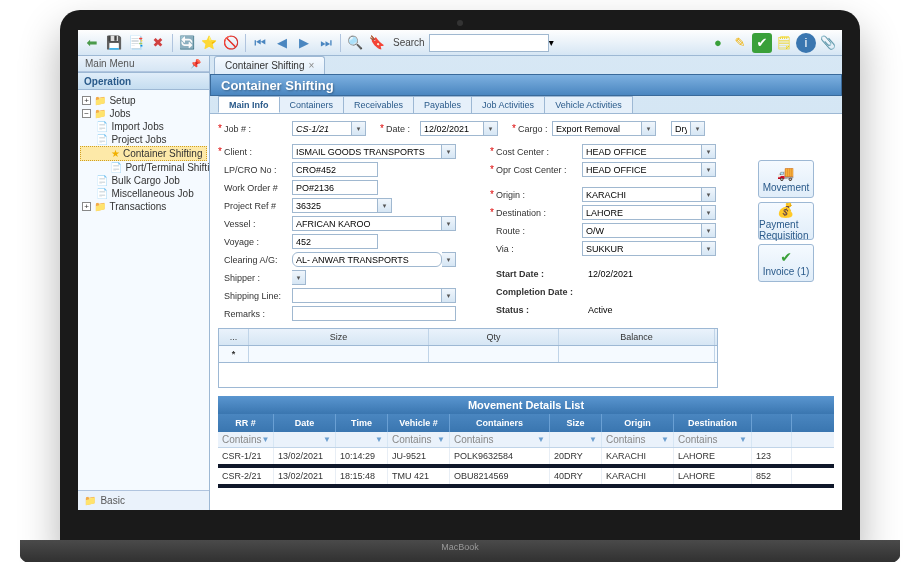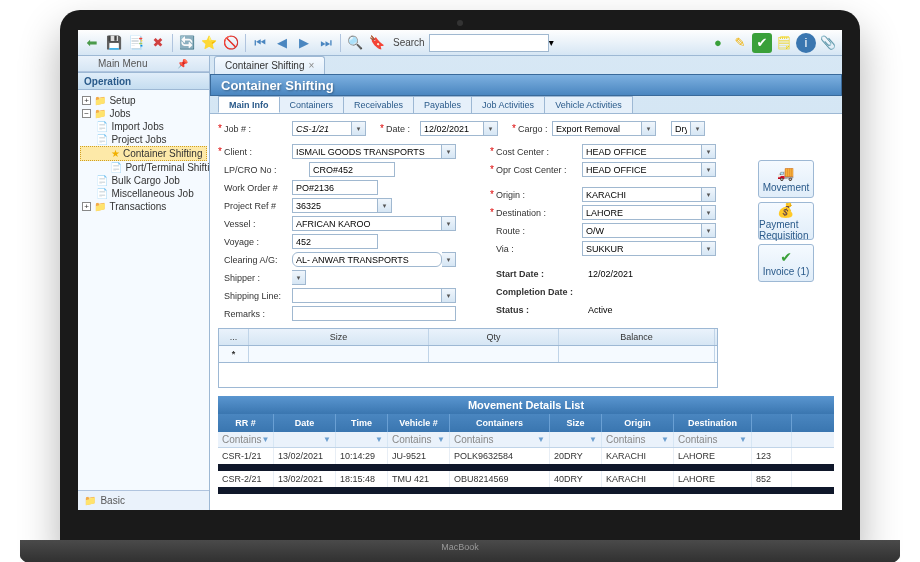--- a/index.html
+++ b/index.html
@@ -10,21 +10,21 @@
 .laptop-base{position:absolute;bottom:-18px;left:50%;transform:translateX(-50%);width:880px;height:28px;background:linear-gradient(#4a4a4a,#2a2a2a);border-radius:0 0 40px 40px/0 0 12px 12px}
 .laptop-base::after{content:"MacBook";position:absolute;top:2px;left:50%;transform:translateX(-50%);color:#999;font-size:9px}
 .toolbar{height:26px;background:linear-gradient(#fefefe,#d6e6f4);border-bottom:1px solid #9db8d4;display:flex;align-items:center;padding:0 4px;gap:2px}
 .tbtn{width:20px;height:20px;border-radius:3px;display:flex;align-items:center;justify-content:center;cursor:pointer;font-size:13px}
 .tsep{width:1px;height:18px;background:#b0c4de;margin:0 2px}
 .search-box{display:flex;align-items:center;margin-left:4px}
 .search-lbl{font-size:10px;color:#444;margin-right:4px}
 .search-in{width:120px;height:18px;border:1px solid #a0b8d0;padding:0 4px;font-size:10px}
 .layout{display:flex;height:calc(100% - 26px)}
 .sidebar{width:132px;background:#f5faff;border-right:1px solid #9db8d4;display:flex;flex-direction:column}
-.side-hdr{height:16px;background:linear-gradient(#eaf2fb,#d6e6f4);border-bottom:1px solid #b0c4de;padding:0 20px;font-size:9px;color:#555;display:flex;align-items:center;justify-content:space-between}
+.side-hdr{height:16px;background:linear-gradient(#eaf2fb,#d6e6f4);border-bottom:1px solid #b0c4de;padding:0 7px;font-size:9px;color:#555;display:flex;align-items:center;justify-content:space-between}
 .pin{cursor:pointer;font-size:9px;color:#888}
 .panel-title{height:18px;background:linear-gradient(#e0edf9,#c5ddf0);border:1px solid #9db8d4;border-left:none;border-right:none;padding:0 6px;font-weight:bold;color:#2a5a8a;display:flex;align-items:center}
 .tree{flex:1;padding:4px 2px;overflow:auto}
 .tree-item{padding:1px 2px;display:flex;align-items:center;gap:3px;cursor:pointer;white-space:nowrap;font-size:9px;color:#333}
 .tree-item.l1{padding-left:2px}
 .tree-item.l2{padding-left:16px}
 .tree-item.l3{padding-left:30px}
 .tree-item.sel{background:#fde9a8;border:1px dotted #d0a020}
 .exp{width:9px;height:9px;border:1px solid #888;display:inline-flex;align-items:center;justify-content:center;font-size:8px;line-height:1;background:#fff}
 .folder{color:#e6b800}
@@ -54,21 +54,21 @@
 .grid{border:1px solid #9db8d4;margin-top:6px}
 .grid-hdr{display:flex;background:linear-gradient(#eaf2fb,#d6e6f4);border-bottom:1px solid #9db8d4}
 .grid-hdr>div{padding:3px 6px;font-size:9px;color:#333;border-right:1px solid #c0d4e8;text-align:center}
 .grid-body{height:24px;background:#fff}
 .mvt-title{height:18px;background:linear-gradient(#5a96d0,#3a76b0);color:#fff;text-align:center;font-weight:bold;font-size:11px;display:flex;align-items:center;justify-content:center;margin-top:8px}
 .mvt-hdr{display:flex;background:linear-gradient(#4a86c0,#3a76b0)}
 .mvt-hdr>div{padding:4px 4px;font-size:9px;color:#fff;font-weight:bold;border-right:1px solid #6aa0d4;text-align:center}
 .mvt-filter{display:flex;background:#eaf2fb;border-bottom:1px solid #c0d4e8}
 .mvt-filter>div{padding:2px 4px;font-size:8px;color:#888;border-right:1px solid #d6e6f4;display:flex;align-items:center;justify-content:space-between}
 .mvt-filter .fic{color:#6a9ed0;font-size:8px}
-.mvt-row{display:flex;background:#fff;border-bottom:7px solid #0f172a}
+.mvt-row{display:flex;background:#fff;border-bottom:4px solid #0f172a}
 .mvt-row>div{padding:3px 4px;font-size:9px;color:#333;border-right:1px solid #e8eef5}
 .c-rr{width:56px}.c-dt{width:62px}.c-tm{width:52px}.c-vh{width:62px}.c-ct{width:100px}.c-sz{width:52px}.c-or{width:72px}.c-ds{width:78px}.c-xx{width:40px}
 </style>
 </head>
 <body>
 
 <div class="laptop">
 <div class="screen">
 
 <div class="toolbar">
@@ -201,21 +201,21 @@
       <div class="form-col" style="width:252px">
         <div class="fld">
                   <span class="req">*</span>
                   <label>Client :</label>
                   <input style="width: 150px;" value="ISMAIL GOODS TRANSPORTS">
                   <div class="dd">▾</div>
                 </div>
         <div class="fld">
                   <span class="req"></span>
                   <label>LP/CRO No :</label>
-                  <input style="width: 86px; margin-left: 17px;" value="CRO#452">
+                  <input style="width: 86px;" value="CRO#452">
                 </div>
         <div class="fld">
                   <span class="req"></span>
                   <label>Work Order #</label>
                   <input style="width: 86px;" value="PO#2136">
                 </div>
         <div class="fld">
                   <span class="req"></span>
                   <label>Project Ref #</label>
                   <input style="width: 86px;" value="36325">

